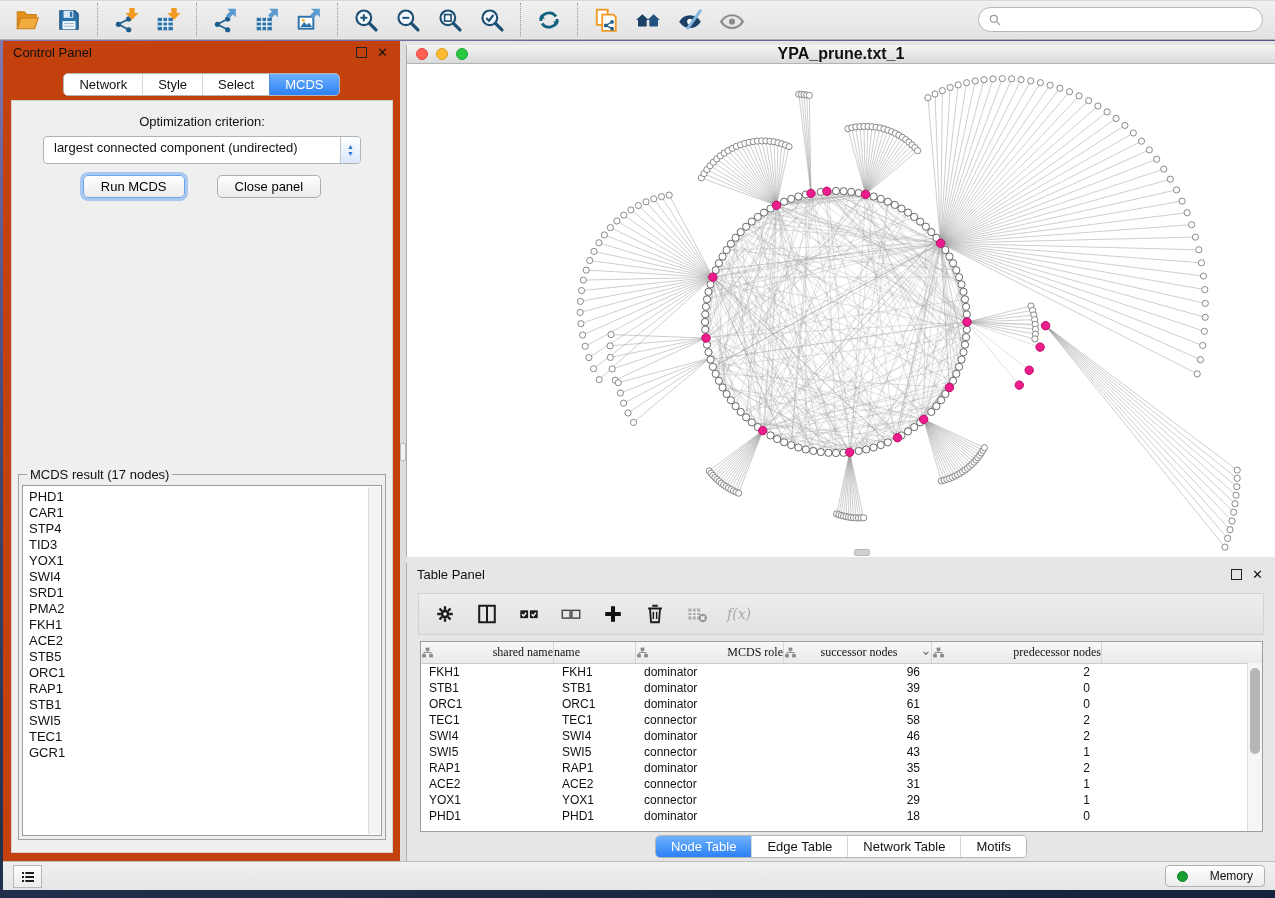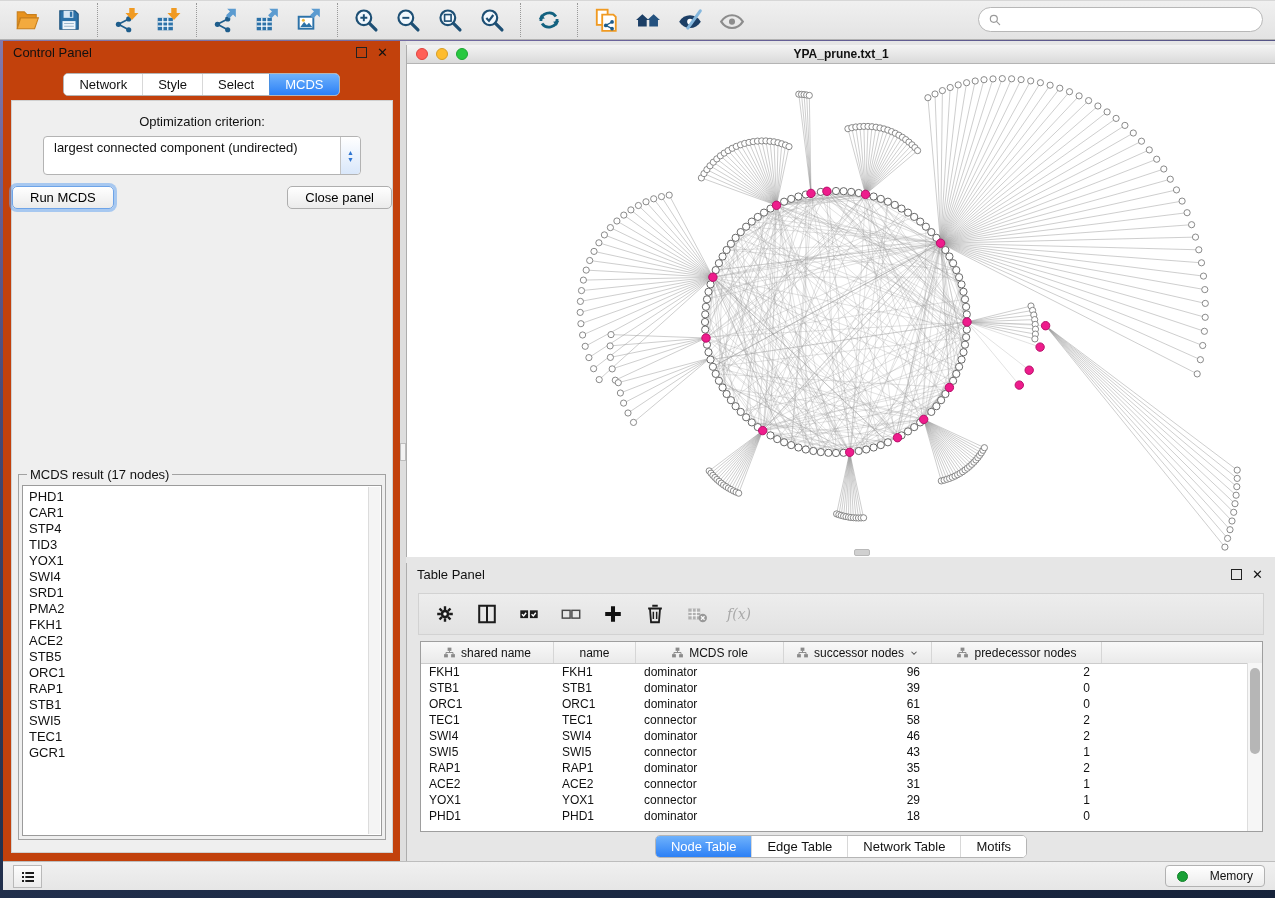--- a/index.html
+++ b/index.html
@@ -33,46 +33,46 @@
   .win-btns{position:absolute;right:12px;top:6px;display:flex;gap:10px;align-items:center;}
   .float-btn{width:9px;height:9px;border:1.5px solid #222;background:transparent;}
   .close-btn{font-size:13px;font-weight:bold;line-height:11px;color:#111;}
   .cp-tabs{position:absolute;left:0;right:0;top:32px;display:flex;justify-content:center;}
   .seg{display:flex;border:1px solid #b5b5b5;border-radius:5px;overflow:hidden;background:#fff;height:21px;}
   .seg-tab{padding:0 15px;font-size:13px;line-height:21px;border-left:1px solid #d8d8d8;background:#fff;color:#111;cursor:default;}
   .seg-tab:first-child{border-left:none;}
   .seg-tab.active{background:linear-gradient(#6fb2fc,#2c80f6);color:#fff;border-left-color:#4a90e2;}
   .cp-body{position:absolute;left:8px;right:7px;top:59px;bottom:9px;background:#efefef;border:1px solid #d0d0d0;}
   .opt-label{text-align:center;margin-top:13px;font-size:13px;}
-  .select{margin:7px auto 0;width:318px;height:39px;box-sizing:border-box;background:#fff;border:1px solid #b3b3b3;
+  .select{margin:7px auto 0;width:318px;height:28px;box-sizing:border-box;background:#fff;border:1px solid #b3b3b3;
     border-radius:4px;position:relative;font-size:13px;line-height:21px;padding:0 26px 0 10px;
     white-space:nowrap;overflow:hidden;}
   .stepper{position:absolute;right:0px;top:0px;bottom:0px;width:19px;border-left:1px solid #c3c3c3;
     background:linear-gradient(#ffffff,#d9e7fa);border-radius:0 3px 3px 0;display:flex;flex-direction:column;
     align-items:center;justify-content:center;color:#2f76d2;font-size:7px;line-height:7px;}
-  .btn-row{display:flex;justify-content:space-between;gap:32px;margin-top:11px;}
+  .btn-row{display:flex;justify-content:center;gap:32px;margin-top:11px;}
   .push-btn{height:23px;padding:0 17px;background:linear-gradient(#ffffff,#ebebeb);border:1px solid #aeaeae;
     border-radius:5px;font-size:13px;font-family:inherit;cursor:default;}
   .push-btn.focus{box-shadow:0 0 0 3px rgba(108,168,240,.55);border-color:#6ea4e8;}
   .result-fieldset{position:absolute;left:6px;right:6px;top:366px;bottom:12px;border:1px solid #a2a2a2;
     margin:0;padding:3px;background:#efefef;}
   .result-fieldset legend{font-size:13px;padding:0 3px;margin-left:5px;}
   .result-list{height:100%;box-sizing:border-box;background:#fff;border:1px solid #9b9b9b;overflow:hidden;
     position:relative;padding:3px 16px 3px 6px;font-size:13px;line-height:16px;}
   .result-scroll{position:absolute;right:1px;top:1px;bottom:1px;width:11px;background:#f4f4f4;border-left:1px solid #dcdcdc;}
 
   
   .vsplit{position:absolute;left:397px;top:0;width:6px;bottom:0;background:#dedede;}
   .vsplit-handle{position:absolute;top:402px;left:0;width:6px;height:18px;background:#f3f3f3;
     border:1px solid #bdbdbd;box-sizing:border-box;}
 
   
   .network{position:absolute;left:403px;top:4px;right:0;height:512px;background:#fff;border-left:1px solid #adadad;}
   .net-title{height:18px;background:linear-gradient(#f4f4f4,#dadada);border-bottom:1px solid #b4b4b4;
-    position:relative;text-align:center;font-size:12px;font-weight:700;line-height:18px;}
+    position:relative;text-align:center;font-size:16px;font-weight:700;line-height:18px;}
   .lights{position:absolute;left:9px;top:3px;display:flex;gap:8px;}
   .light{width:12px;height:12px;border-radius:50%;box-sizing:border-box;}
   .light.red{background:#ff5f57;border:1px solid #e0443e;}
   .light.yellow{background:#febc2e;border:1px solid #d89e24;}
   .light.green{background:#28c840;border:1px solid #1ea633;}
   .net-canvas{position:absolute;left:0;top:19px;right:0;bottom:0;background:#fff;overflow:hidden;}
   .net-canvas svg{display:block;width:869px;height:493px;}
   .net-handle{position:absolute;left:447px;bottom:1px;width:16px;height:7px;background:#d0d0d0;
     border:1px solid #b9b9b9;border-radius:2px;box-sizing:border-box;}
   .edge{stroke:var(--edge);stroke-width:.7;stroke-opacity:.42;}
@@ -84,21 +84,21 @@
   
   .table-panel{position:absolute;left:403px;top:522px;right:0;bottom:0;background:#e6e6e6;border-left:1px solid #adadad;}
   .tp-toolbar{margin:6px 11px 0 11px;height:40px;background:linear-gradient(#ededed,#e2e2e2);
     border:1px solid #d2d2d2;display:flex;align-items:center;padding:0 8px;gap:6px;}
   .tp-btn{width:36px;height:32px;display:flex;align-items:center;justify-content:center;cursor:default;}
   .tp-btn svg{width:22px;height:22px;}
   .fx{font-family:"DejaVu Serif","Liberation Serif",serif;font-style:italic;color:#a2a2a2;font-size:14px;}
   .tablewrap{position:absolute;left:13px;right:12px;top:78px;height:189px;background:#fff;
     border:1px solid #9e9e9e;overflow:hidden;}
   .thead{display:flex;height:21px;background:linear-gradient(#f8f8f8,#eaeaea);border-bottom:1px solid #cccccc;font-size:12px;}
-  .th{display:flex;align-items:center;justify-content:center;gap:5px;border-right:1px solid #d6d6d6;box-sizing:border-box;flex:none;}
+  .th{display:flex;align-items:center;justify-content:space-between;gap:5px;border-right:1px solid #d6d6d6;box-sizing:border-box;flex:none;font-family:Liberation Serif, serif;}
   .th svg.hier{width:13px;height:13px;}
   .th svg.chev{width:10px;height:10px;}
   .w0{width:133px;} .w1{width:82px;} .w2{width:148px;} .w3{width:148px;} .w4{width:170px;}
   .th.fill,.td.fill{flex:1;border-right:none;}
   .tr{display:flex;height:16px;font-size:12px;align-items:center;}
   .td{box-sizing:border-box;padding:0 8px;white-space:nowrap;overflow:hidden;flex:none;}
   .td.num{text-align:right;padding-right:12px;}
   .tscroll{position:absolute;right:0;top:21px;bottom:0;width:14px;background:#f6f6f6;border-left:1px solid #ddd;}
   .tthumb{position:absolute;left:2px;right:2px;top:5px;height:86px;background:#b6b6b6;border-radius:5px;}
   .tp-tabs{position:absolute;left:0;right:0;top:272px;display:flex;justify-content:center;}

